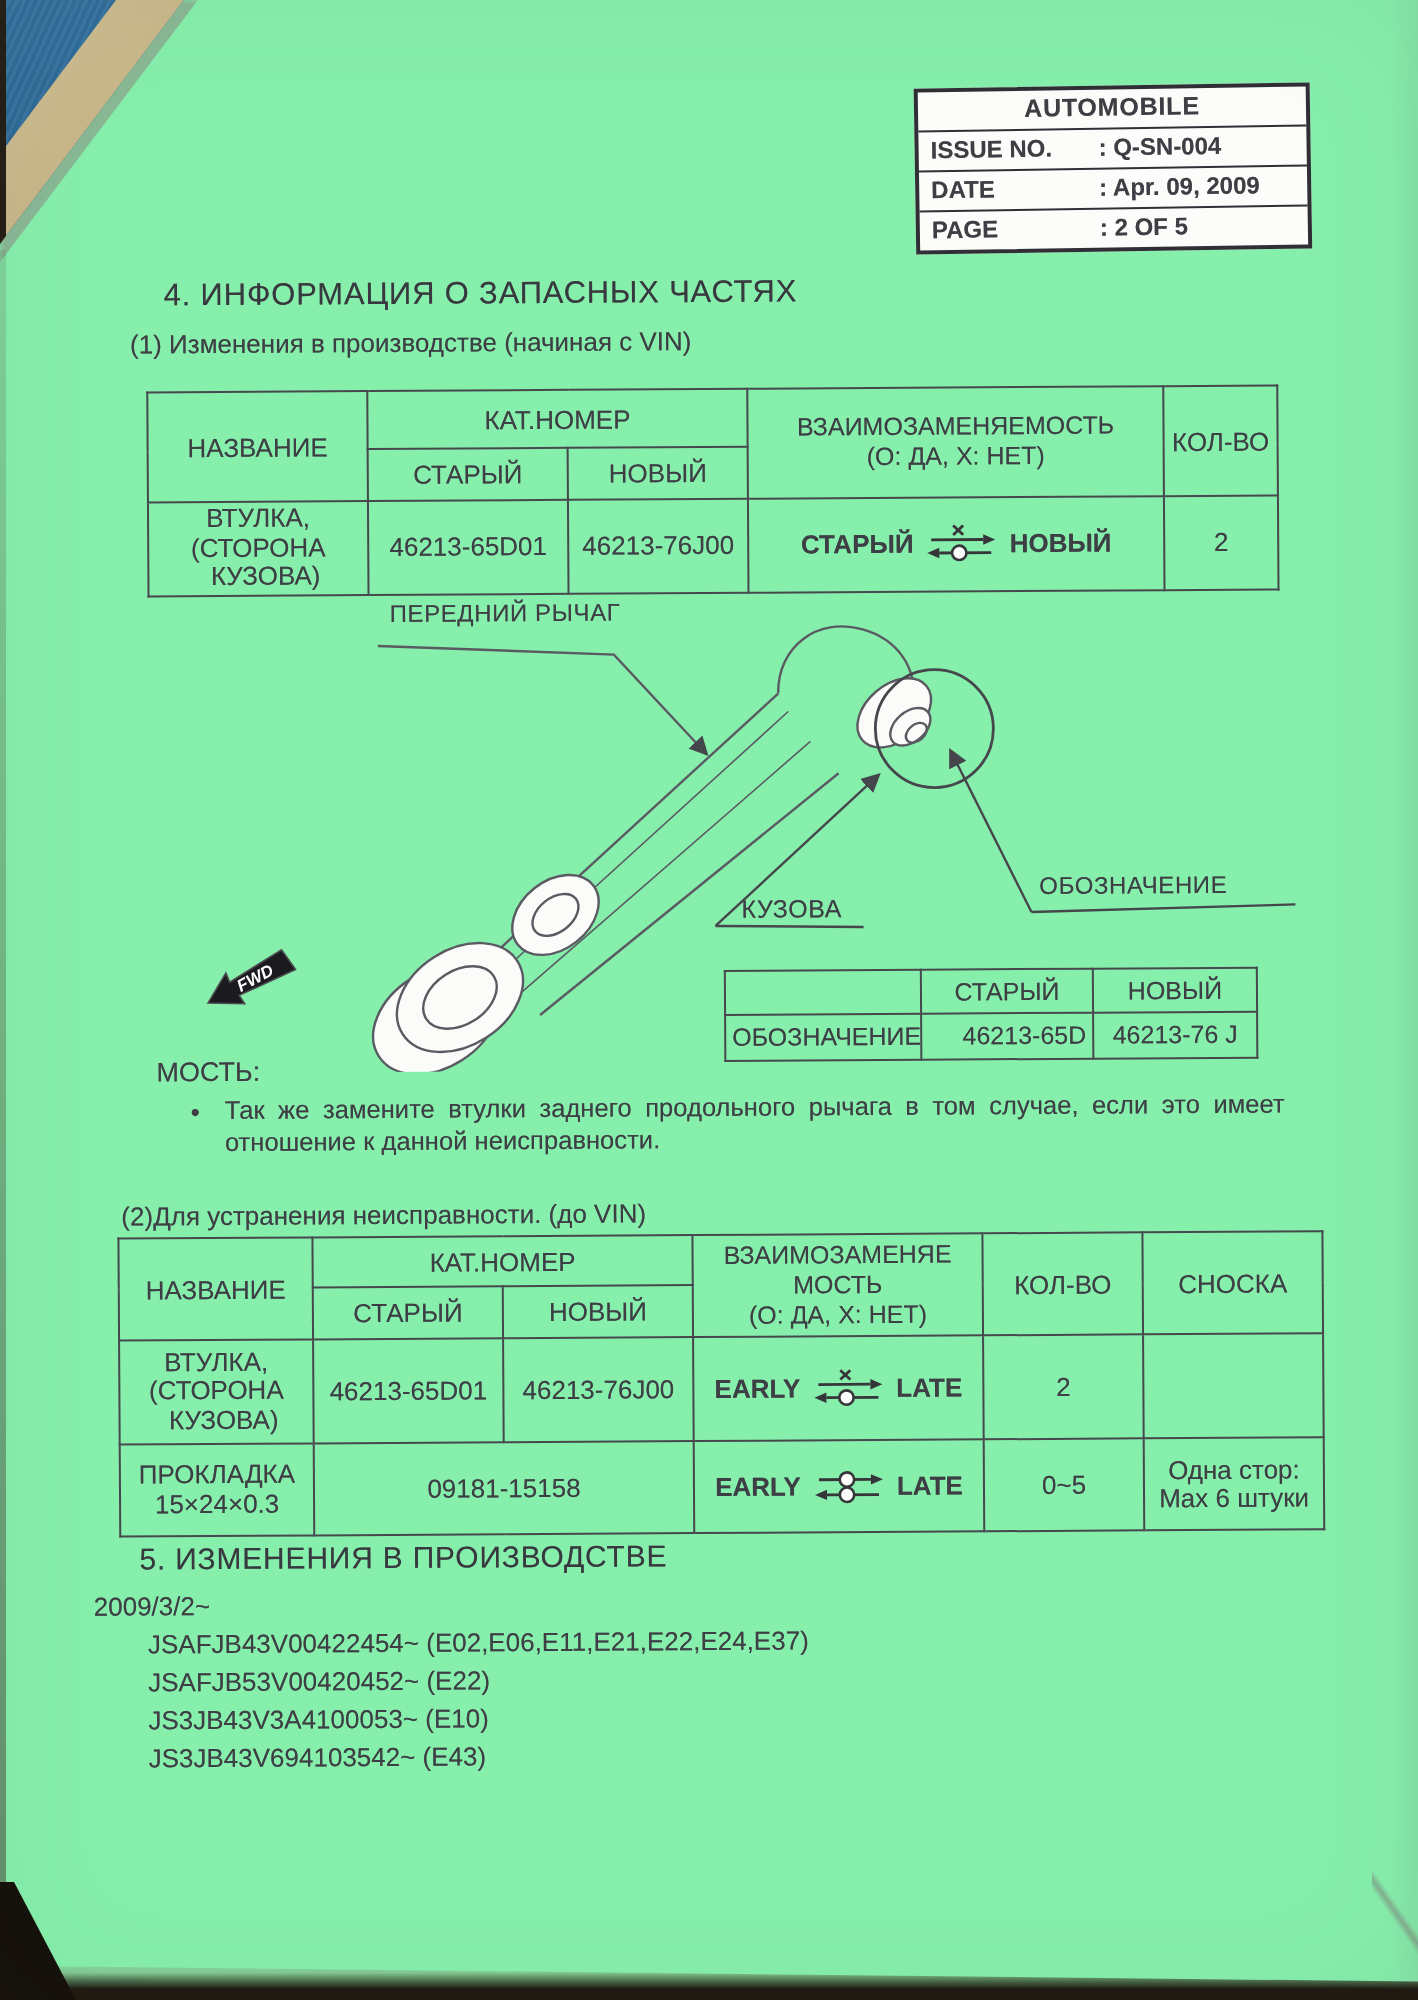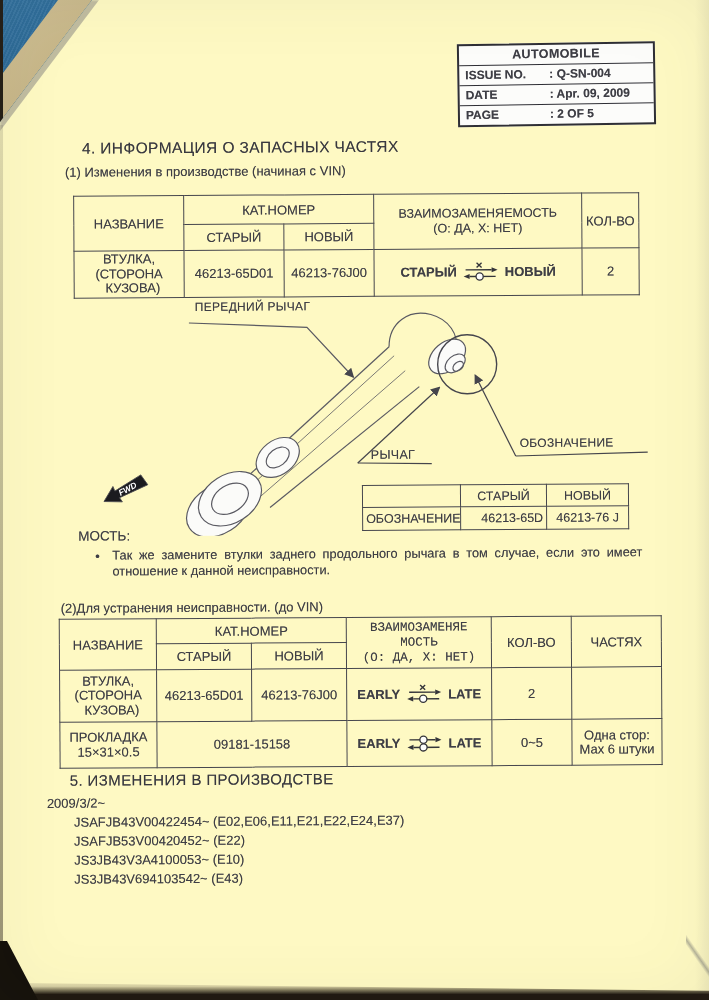--- a/index.html
+++ b/index.html
@@ -1,17 +1,17 @@
 <!DOCTYPE html>
 <html><head>
 <meta charset="utf-8">
 <style>
   html,body { margin:0; padding:0; }
   body { width:709px; height:1000px; background:#e9e8e4; font-family:"Liberation Sans", sans-serif; }
-  .scan { position:relative; width:709px; height:1000px; overflow:hidden; background:#fef9c3; }
+  .scan { position:relative; width:709px; height:1000px; overflow:hidden; background:#86efac; }
   .scan::after { content:""; position:absolute; inset:0; pointer-events:none;
     box-shadow: inset 0 0 70px rgba(90,85,70,0.07); }
   .content { position:absolute; inset:0; color:#3e3e45; transform:rotate(-0.35deg);
     text-shadow:0 0 .3px rgba(62,62,70,.55); }
   .abs { position:absolute; }
   .pre { white-space:pre-wrap; }
 
   
   .hdr-box { position:absolute; left:460px; top:44px; width:194px; border:2px solid #2f2f35;
     background:#fcfcfa; transform:rotate(-0.55deg); }
@@ -185,21 +185,21 @@
           <path d="M426 162 L558 159" stroke="#45454c"></path>
         </g>
       </g>
 
       <g transform="translate(14,195) rotate(-28 0 10)">
         <path d="M0 10 L15 1 L14.5 6 L45 4 L46.5 16 L15.5 14 L16 19 Z" fill="#1b1b1f" stroke="#4a4a50" stroke-width="0.8"></path>
         <text x="17" y="13" font-size="8.5" font-style="italic" font-weight="bold" fill="#ffffff">FWD</text>
       </g>
     </svg>
     <div class="abs diagram-label" style="left:196px; top:299px;">ПЕРЕДНИЙ РЫЧАГ</div>
-    <div class="abs diagram-label" style="left:371px; top:448px; font-size:12.5px;">РЫЧАГ</div>
+    <div class="abs diagram-label" style="left:371px; top:448px; font-size:12.5px;">КУЗОВА</div>
     <div class="abs diagram-label" style="left:520px; top:437px;">ОБОЗНАЧЕНИЕ</div>
 
     <table class="doc" style="left:362px; top:485px; width:266px;">
       <colgroup>
           <col style="width:98px">
           <col style="width:86px">
           <col style="width:82px">
         </colgroup>
       <tbody>
           <tr style="height:22px;">
@@ -227,25 +227,25 @@
           <col style="width:95px">
           <col style="width:95px">
           <col style="width:145px">
           <col style="width:80px">
           <col style="width:90px">
         </colgroup>
       <tbody>
           <tr style="height:25px;">
         <td rowspan="2">НАЗВАНИЕ</td>
         <td colspan="2">КАТ.НОМЕР</td>
-        <td rowspan="2" class="pre" style="font-size:12.5px; line-height:15px;font-family:Liberation Mono, monospace;">ВЗАИМОЗАМЕНЯЕ
+        <td rowspan="2" class="pre" style="font-size:12.5px; line-height:15px;">ВЗАИМОЗАМЕНЯЕ
 МОСТЬ
 (О: ДА, Х: НЕТ)</td>
         <td rowspan="2">КОЛ-ВО</td>
-        <td rowspan="2">ЧАСТЯХ</td>
+        <td rowspan="2">СНОСКА</td>
       </tr>
       <tr style="height:26px;">
         <td>СТАРЫЙ</td>
         <td>НОВЫЙ</td>
       </tr>
       <tr style="height:52px;">
         <td class="name-cell pre">ВТУЛКА,
 (СТОРОНА
   КУЗОВА)</td>
         <td>46213-65D01</td>
@@ -265,21 +265,21 @@
               <circle cx="17" cy="15.2" r="3.6" fill="#fdfdfb" stroke="#35353a" stroke-width="1.3"></circle>
             </svg>
             <span>LATE</span>
           </div>
         </td>
         <td>2</td>
         <td></td>
       </tr>
       <tr style="height:46px;">
         <td class="name-cell pre">ПРОКЛАДКА
-15×31×0.5</td>
+15×24×0.3</td>
         <td colspan="2">09181-15158</td>
         <td>
           <div class="inter-cell">
             <span>EARLY</span>
             <svg width="36" height="22" viewBox="0 0 36 22">
               <g stroke="#35353a" stroke-width="1.4" fill="none">
                 <path d="M3 7.2 H29"></path>
                     <path d="M33 14.8 H7"></path>
               </g>
               <polygon points="29,4.6 35,7.2 29,9.8" fill="#35353a"></polygon>

